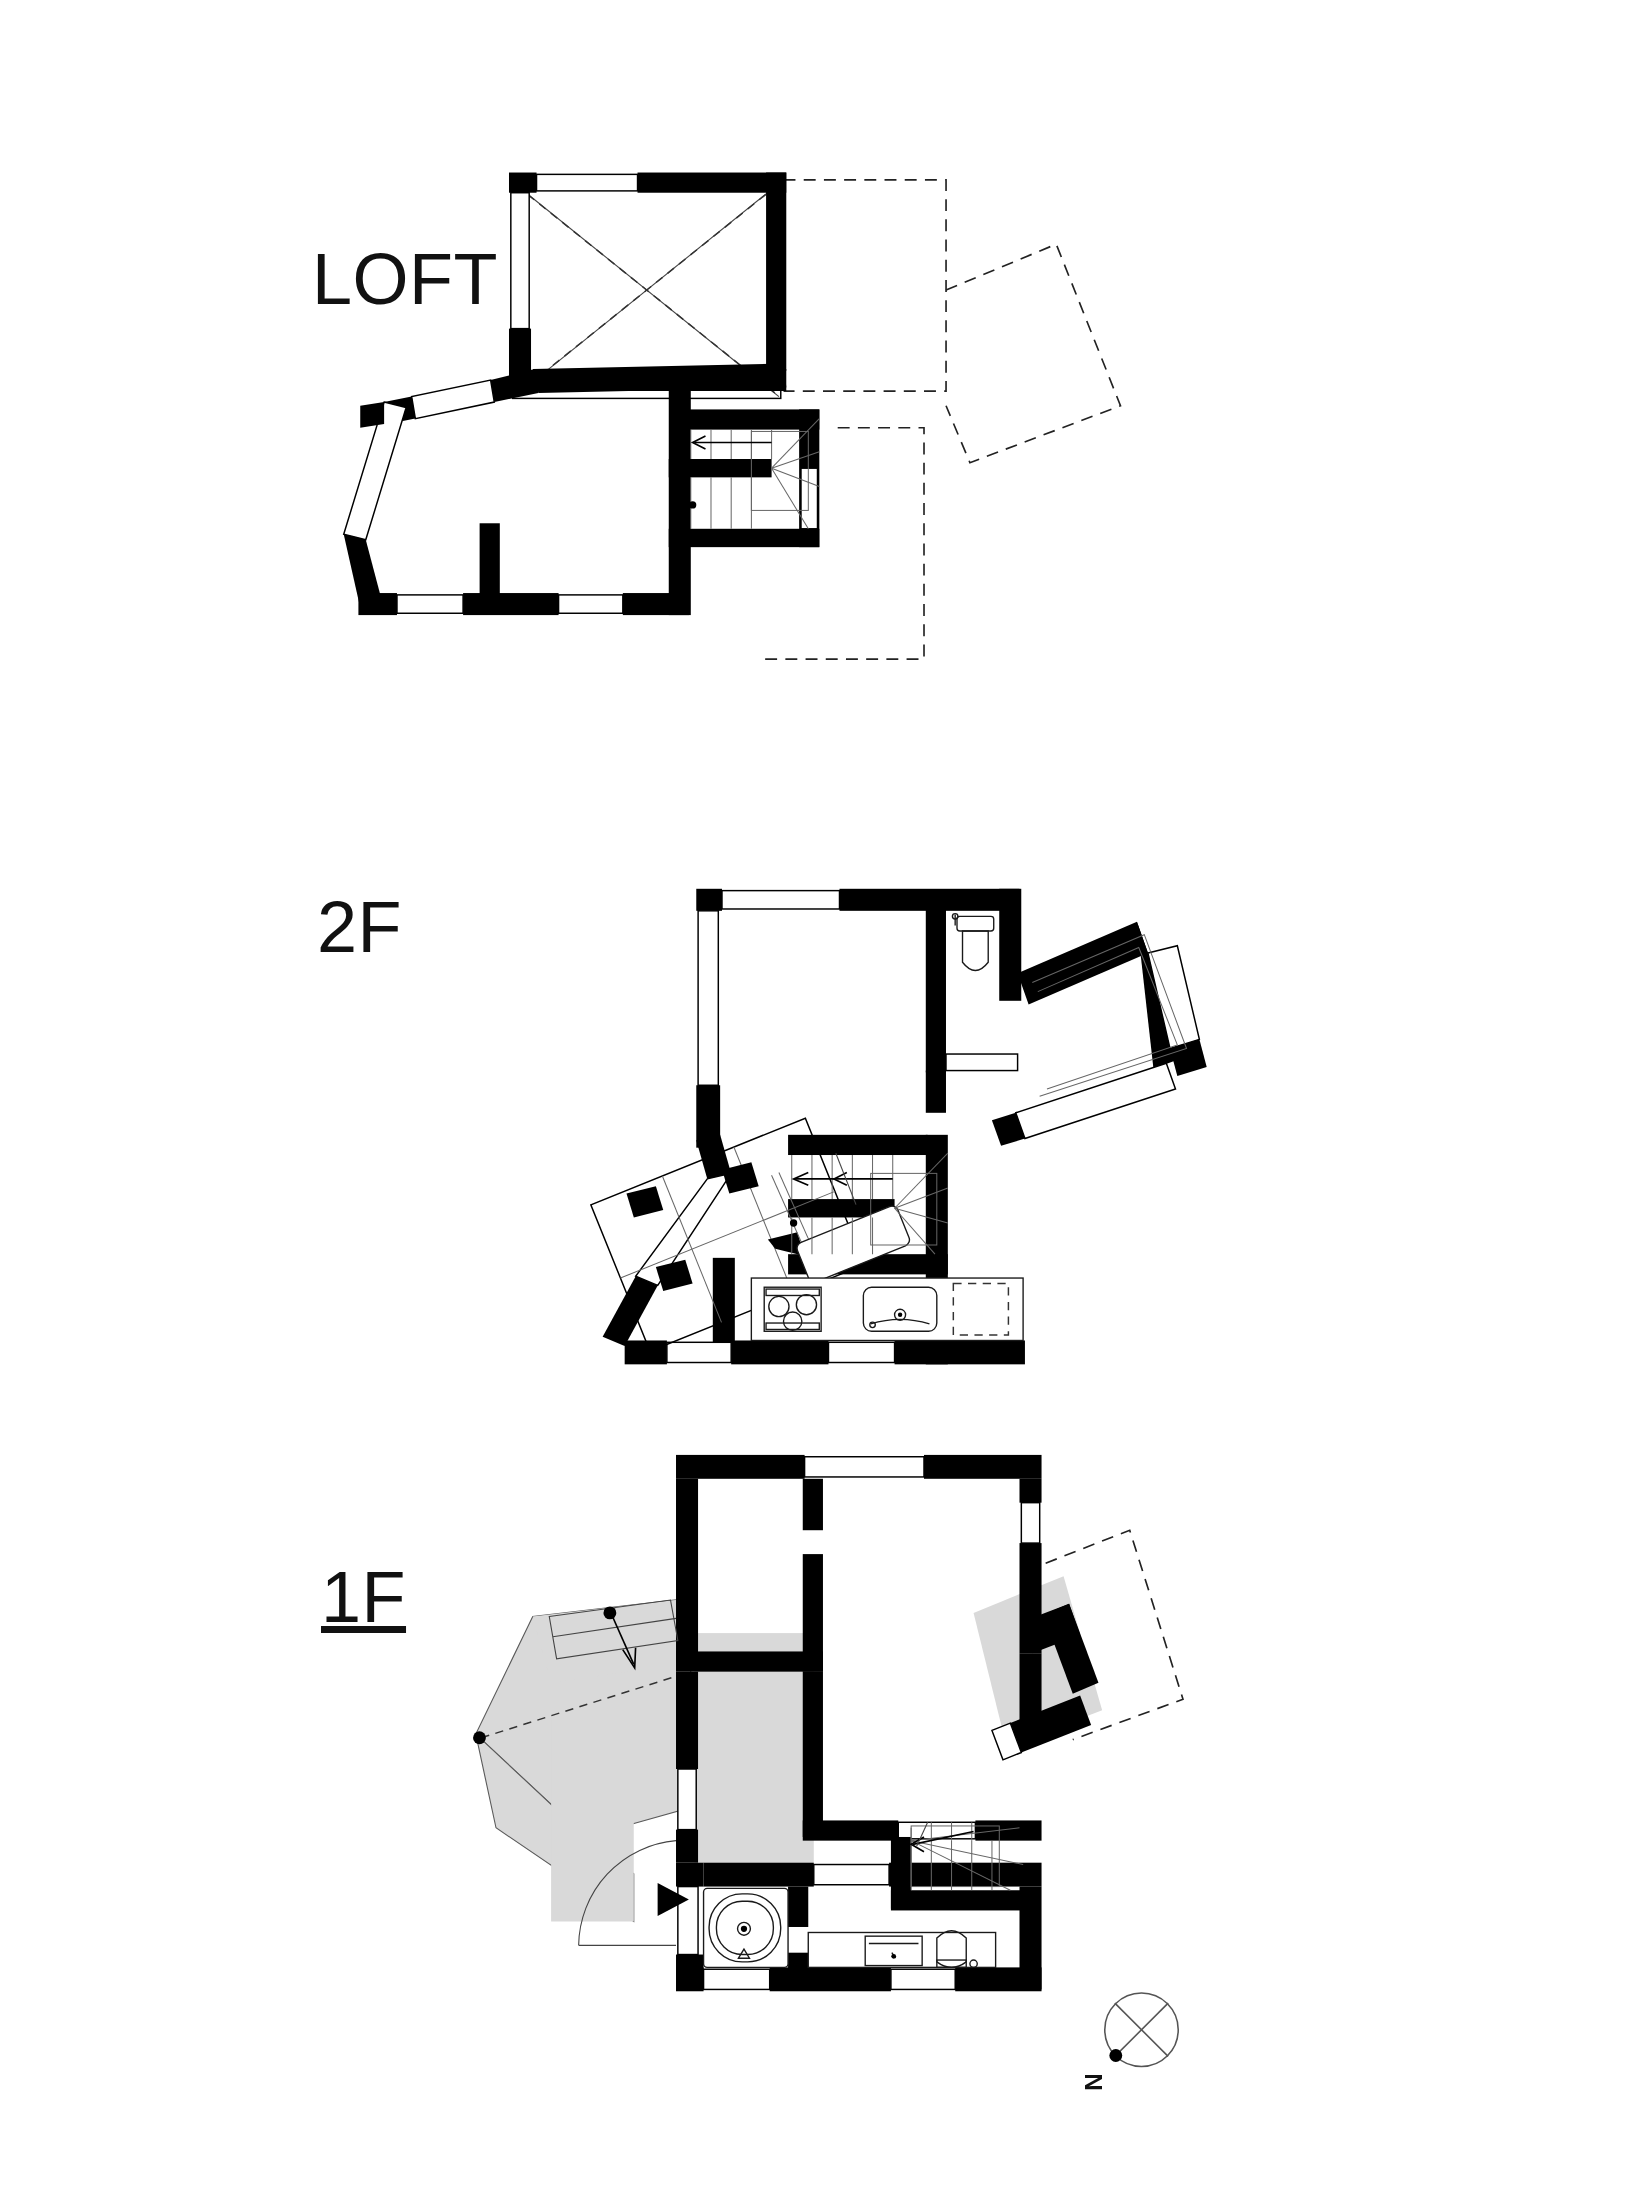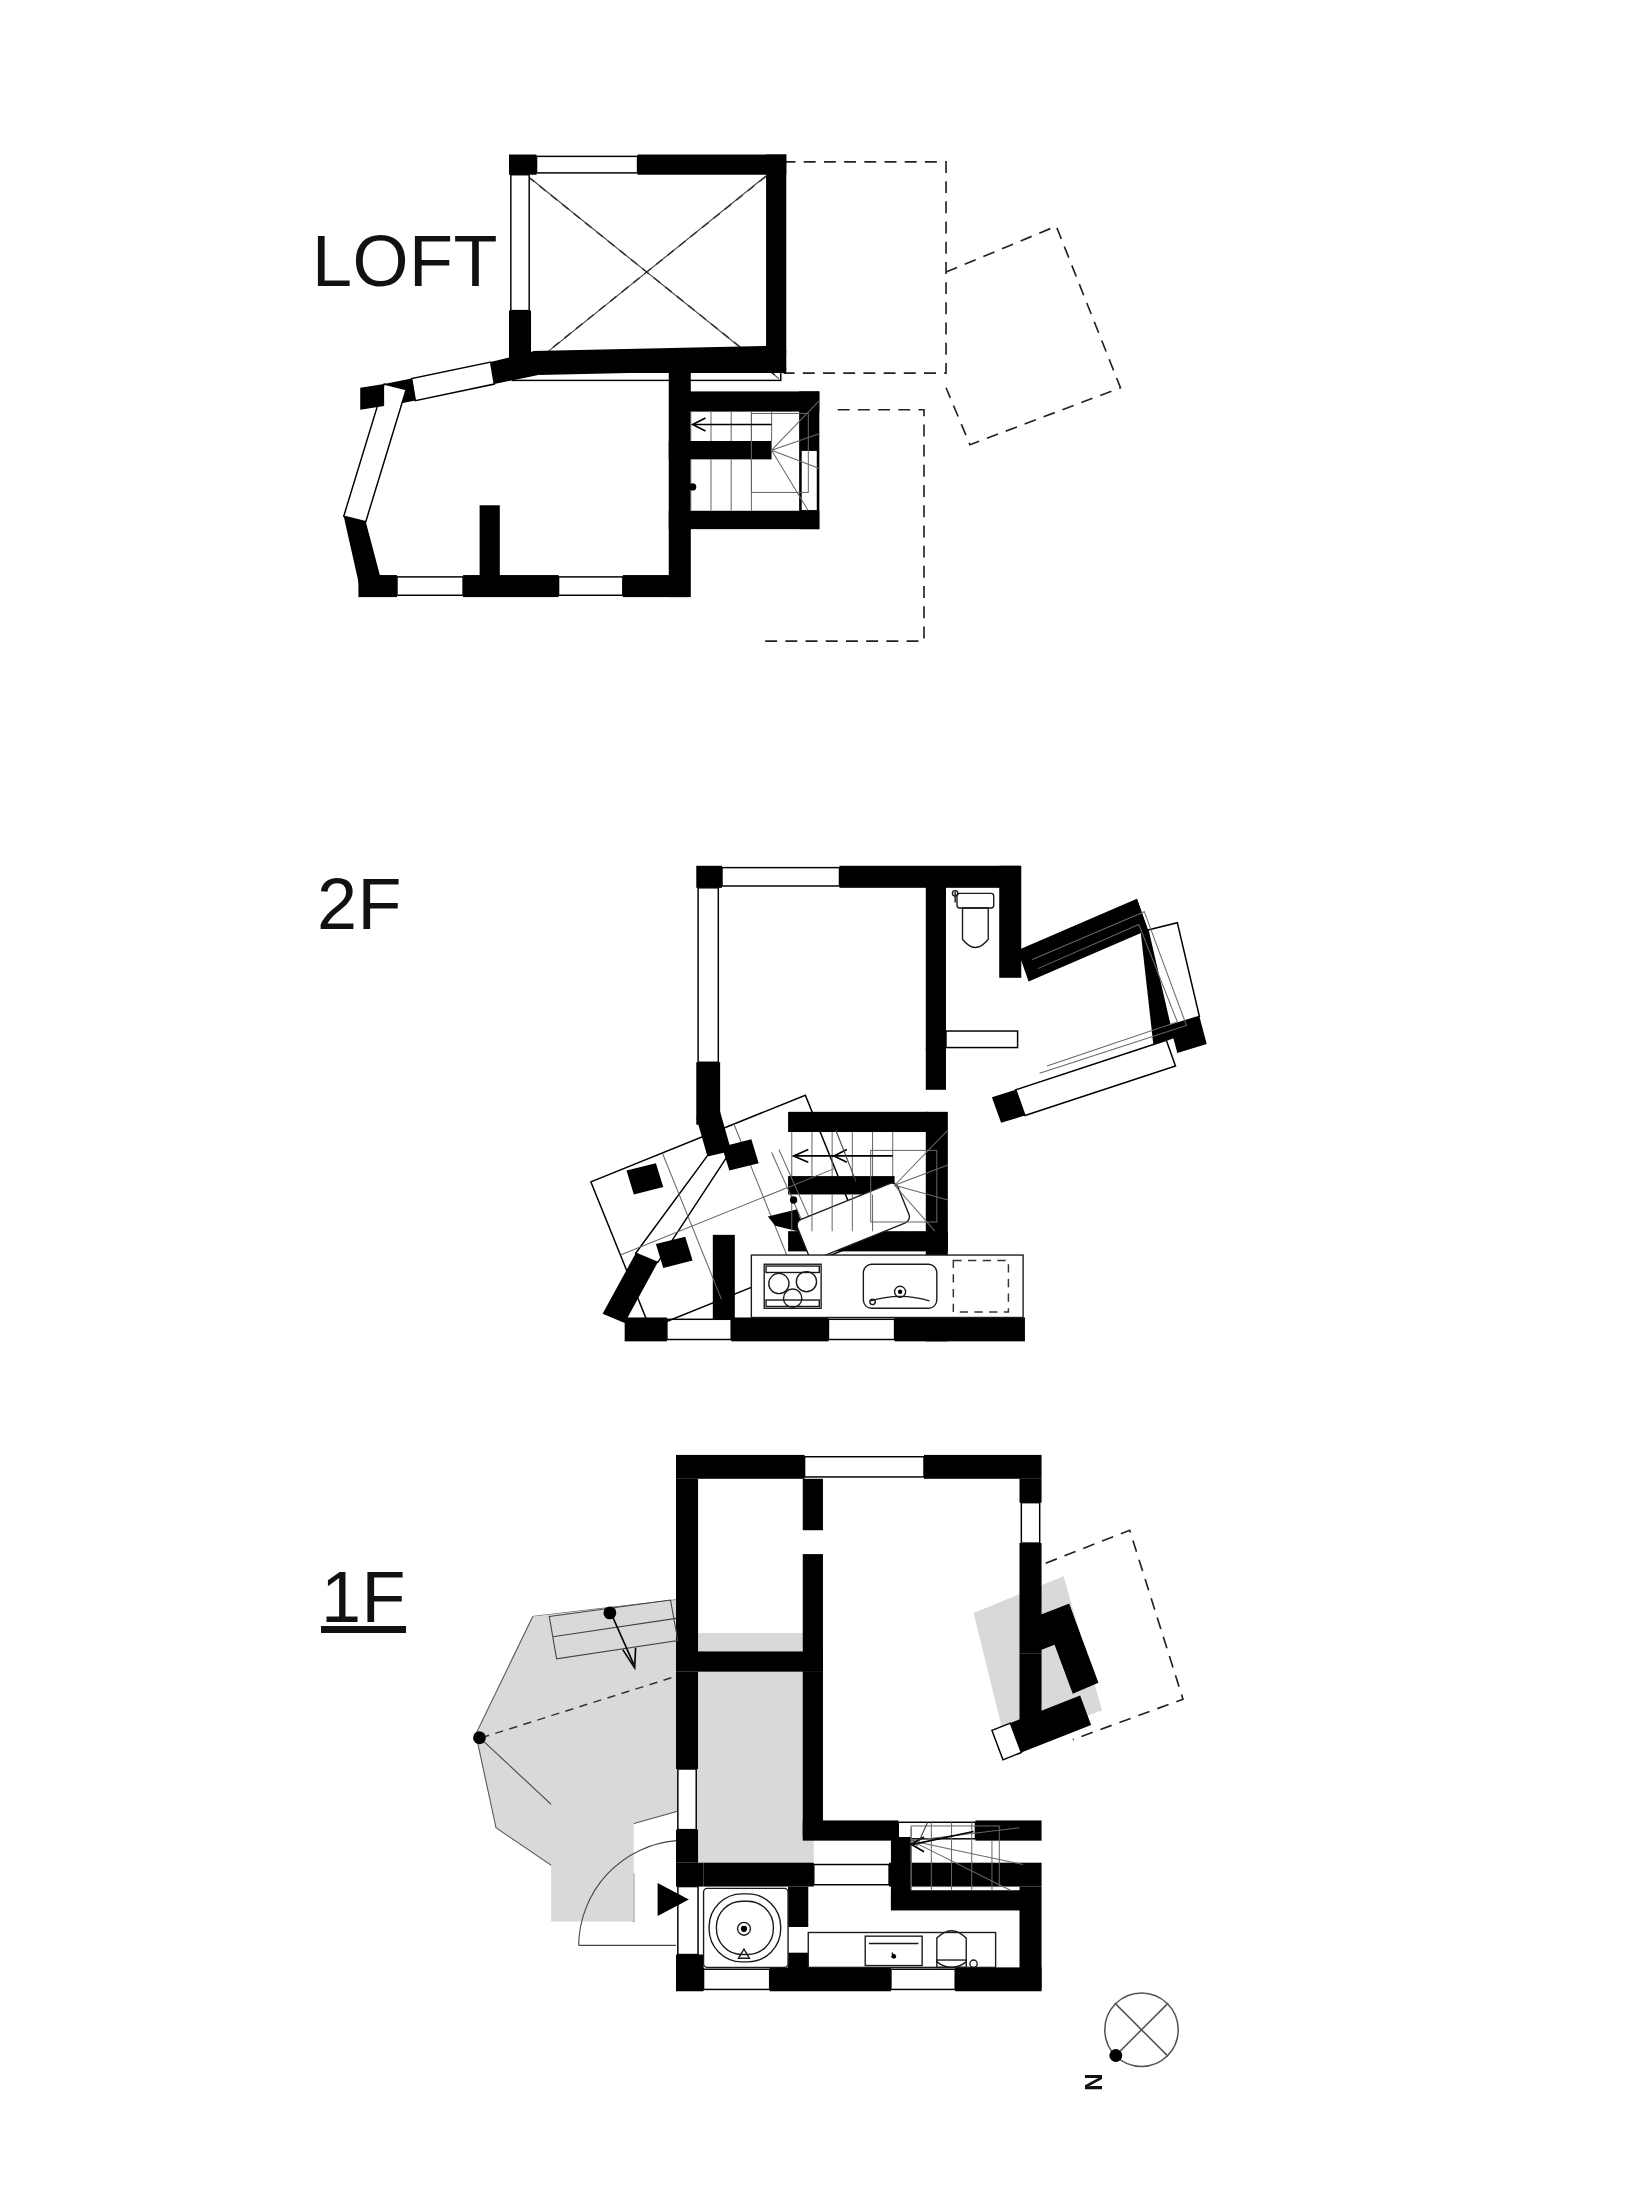--- a/index.html
+++ b/index.html
@@ -68,21 +68,21 @@
     transform-origin: center center;
     user-select: none;
   }
   #compass { position: absolute; }
 </style>
 </head>
 <body>
 
 <div id="sheet">
 
-  <div class="floor-block" style="top:0;height:735px;">
+  <div class="floor-block" style="top:18px;height:735px;">
 
     <div class="floor-label" style="left:312px; top:225px;">LOFT</div>
 
     <svg class="plan-svg" style="left:496px; top:138px;" width="643" height="606" viewBox="0 0 700 660">
 
       <g>
         <path class="dash" d="M 313 26 L 490 26 L 490 256 L 313 256"></path>
         <path class="dash" d="M 490 146 L 610 96 L 680 272 L 516 334 L 490 272"></path>
         <path class="dash" d="M 372 296 L 466 296 L 466 548 L 288 548"></path>
       </g>
@@ -167,21 +167,21 @@
 
         <g>
           <line class="arrow" x1="300" y1="312" x2="216" y2="312"></line>
           <polyline class="arrow" points="228,305 214,312 228,319"></polyline>
         </g>
         <circle class="dot" cx="214" cy="380" r="4"></circle>
       </g>
     </svg>
   </div>
 
-  <div class="floor-block" style="top:712px;height:735px;">
+  <div class="floor-block" style="top:735px;height:735px;">
 
     <div class="floor-label" style="left:317px; top:156px;">2F</div>
 
     <svg class="plan-svg" style="left:496px; top:73px;" width="698" height="661" viewBox="0 0 760 720">
 
       <g>
 
         <rect class="w" x="218" y="88" width="28" height="24"></rect>
         <rect class="open" x="246" y="90" width="128" height="20"></rect>
         <rect class="w" x="374" y="88" width="196" height="24"></rect>

